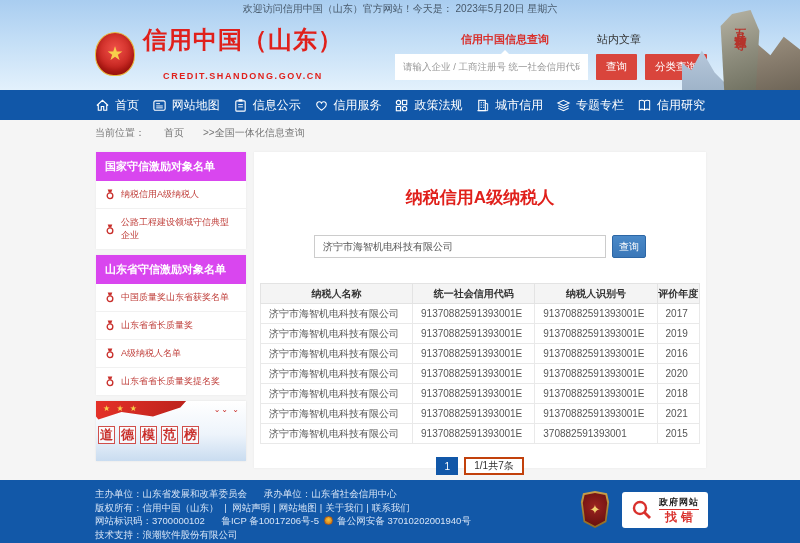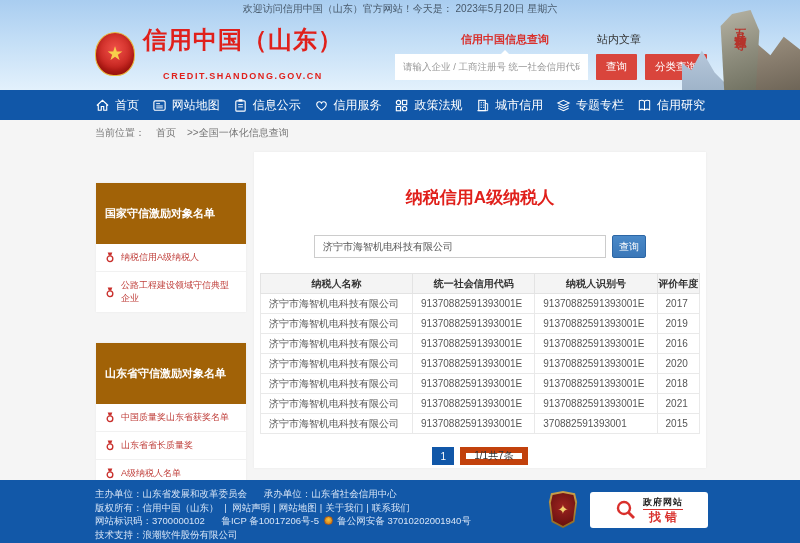--- a/index.html
+++ b/index.html
@@ -33,62 +33,62 @@
   .stone-text { writing-mode:vertical-rl; color:#b5342c; font-size:12px; font-weight:bold; letter-spacing:3px; margin-top:9px; }
 
   
   .nav { height:30px; background:#1157a8; flex:0 0 auto; display:flex; align-items:center; padding:0 95px; }
   .nav-inner { width:100%; display:flex; justify-content:space-between; }
   .nav-item { display:flex; align-items:center; gap:5px; color:#fff; font-size:12px; cursor:pointer; text-decoration:none; }
   .nav-icon { width:15px; height:15px; display:inline-flex; }
   .nav-icon svg { width:15px; height:15px; }
 
   
-  .crumb-bar { height:25px; display:flex; align-items:center; padding-left:95px; font-size:10px; color:#777; background:#f5f5f5; flex:0 0 auto; gap:11px; }
+  .crumb-bar { height:25px; display:flex; align-items:center; padding-left:95px; font-size:10px; color:#777; background:#f5f5f5; flex:0 0 auto; gap:19px; }
   .crumb-home { cursor:pointer; }
 
   
   .content { height:335px; flex:0 0 auto; display:flex; align-items:flex-start; gap:8px; padding:7px 95px 0 96px; }
   .sidebar { width:150px; flex:0 0 auto; }
   .side-panel { background:#fff; margin-bottom:6px; box-shadow:0 0 2px rgba(0,0,0,.06); }
-  .side-header { background:#a16207; color:#fff; font-size:11px; font-weight:bold; padding:23px 9px;margin-top:31px; }
+  .side-header { background:#d946ef; color:#fff; font-size:11px; font-weight:bold; padding:7px 9px; }
   .side-item { display:flex; align-items:center; gap:6px; padding:7px 9px; font-size:9px; color:#c0403c; border-bottom:1px solid #f1f1f1; cursor:pointer; }
   .side-item:last-child { border-bottom:none; }
   .medal { width:10px; height:11px; flex:0 0 auto; display:inline-flex; }
   .medal svg { width:10px; height:11px; }
   .banner { position:relative; height:60px; background:linear-gradient(180deg,#ffffff 0%,#eef4fb 55%,#c9dcf0 100%); overflow:hidden; box-shadow:0 0 2px rgba(0,0,0,.08); cursor:pointer; }
   .banner-flag { position:absolute; left:-6px; top:-10px; width:105px; height:30px; background:linear-gradient(100deg,#e8332a,#b7201a); clip-path:polygon(0 0,100% 0,86% 55%,60% 85%,30% 70%,8% 95%,0 60%); }
   .banner-stars { position:absolute; left:7px; top:3px; color:#f7d04b; font-size:8px; letter-spacing:2px; }
   .banner-birds { position:absolute; right:6px; top:4px; color:#c9302c; font-size:8px; letter-spacing:1px; }
   .banner-text { position:absolute; left:0; right:0; top:24px; }
   .banner-char { display:inline-block; border:1px solid rgba(201,48,44,.85); color:#c9302c; font-weight:bold; font-size:13px; line-height:16px; padding:0 1px; margin:0 2px; background:rgba(255,255,255,.65); }
 
   
   .main-panel { flex:1; background:#fff; height:316px; box-shadow:0 0 2px rgba(0,0,0,.06); padding-top:34px; }
   .page-title { text-align:center; font-size:17px; font-weight:bold; color:#e0201b; }
   .query-row { display:flex; justify-content:center; gap:6px; margin-top:26px; padding:0 60px; }
   .query-row input { width:292px; height:23px; border:1px solid #ccc; font-size:10px; color:#555; padding:0 8px; outline:none; font-family:inherit; }
   .btn-blue { width:34px; height:23px; border:1px solid #2c66a5; background:linear-gradient(180deg,#4a89c8,#3a77b8); color:#fff; font-size:10px; cursor:pointer; border-radius:2px; font-family:inherit; }
-  table.results { width:calc(100% - 12px); margin:15px 6px 0; border-collapse:collapse; font-size:10px; }
+  table.results { width:calc(100% - 12px); margin:25px 6px 0; border-collapse:collapse; font-size:10px; }
   table.results th { background:#f4f4f4; border:1px solid #e3e3e3; color:#333; font-weight:bold; height:20px; text-align:center; }
   table.results td { border:1px solid #e9e9e9; color:#555; height:20px; padding:0 8px; text-align:left; }
   .pagination { display:flex; justify-content:center; align-items:center; gap:6px; margin-top:13px; }
   .page-num { background:#1157a8; color:#fff; font-size:10px; width:22px; height:18px; display:flex; align-items:center; justify-content:center; cursor:pointer; }
-  .page-summary { border:6px solid #c2410c; background:#fff; color:#333; font-size:10px; height:18px; display:flex; align-items:center; padding:0 8px; }
+  .page-summary { border:2px solid #c2410c; background:#fff; color:#333; font-size:10px; height:18px; display:flex; align-items:center; padding:0 8px; }
 
   
   .footer { height:63px; background:#1258a8; color:#d6e4f6; font-size:9.5px; padding:7px 0 0 95px; position:relative; flex:0 0 auto; line-height:13.5px; }
   .footer a, .f-link { color:#d6e4f6; text-decoration:none; cursor:pointer; }
   .f-sep { margin:0 3px; }
   .f-gap { display:inline-block; width:14px; }
   .psb-icon { display:inline-block; width:9px; height:9px; border-radius:50%; background:radial-gradient(circle at 50% 40%,#f6c33c,#d88a1e 70%); border:1px solid #b05a16; vertical-align:-1px; margin:0 2px; }
   .badges { position:absolute; right:92px; top:11px; display:flex; align-items:center; gap:12px; }
   .badge-shield { width:30px; height:37px; background:linear-gradient(180deg,#caa04a,#8f6a22); clip-path:polygon(50% 100%,88% 84%,97% 30%,90% 6%,50% 0,10% 6%,3% 30%,12% 84%); display:flex; align-items:center; justify-content:center; cursor:pointer; }
   .badge-shield-inner { width:26px; height:33px; background:radial-gradient(circle at 50% 42%,#9c2320,#6d1210 75%); clip-path:polygon(50% 100%,88% 84%,97% 30%,90% 6%,50% 0,10% 6%,3% 30%,12% 84%); display:flex; align-items:center; justify-content:center; color:#f2cf6e; font-size:13px; }
-  .badge-find { background:#fff; border-radius:3px; height:36px; display:flex; align-items:center; padding:3px 25px; gap:6px; cursor:pointer; }
+  .badge-find { background:#fff; border-radius:3px; height:36px; display:flex; align-items:center; padding:3px 9px; gap:6px; cursor:pointer; }
   .badge-find svg { width:22px; height:22px; }
   .bf-col { display:flex; flex-direction:column; align-items:center; }
   .bf-title { color:#1a1a1a; font-size:9px; font-weight:bold; letter-spacing:1px; line-height:11px; }
   .bf-action { color:#d9302c; font-size:12px; font-weight:bold; letter-spacing:4px; line-height:12px; border-top:1px solid #d9302c; padding:1px 0 0 4px; margin-top:1px; width:100%; text-align:center; }
 </style>
 </head>
 <body>
 
 <div class="page">
 

